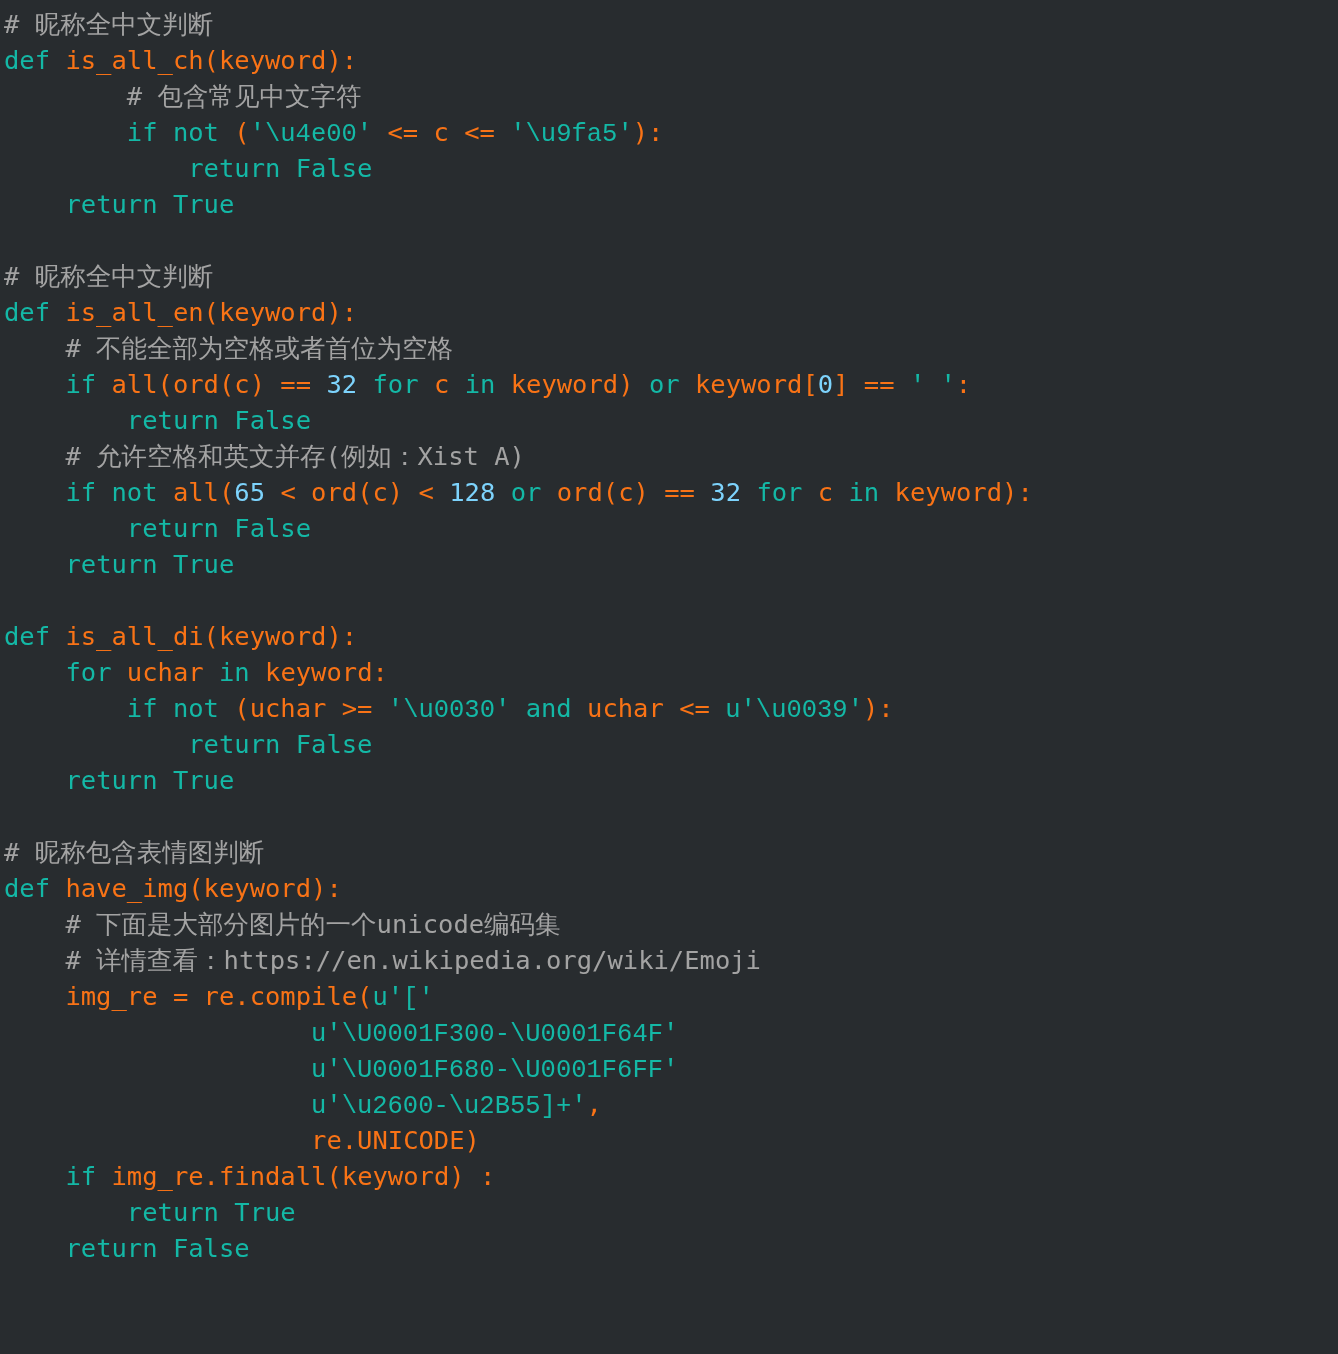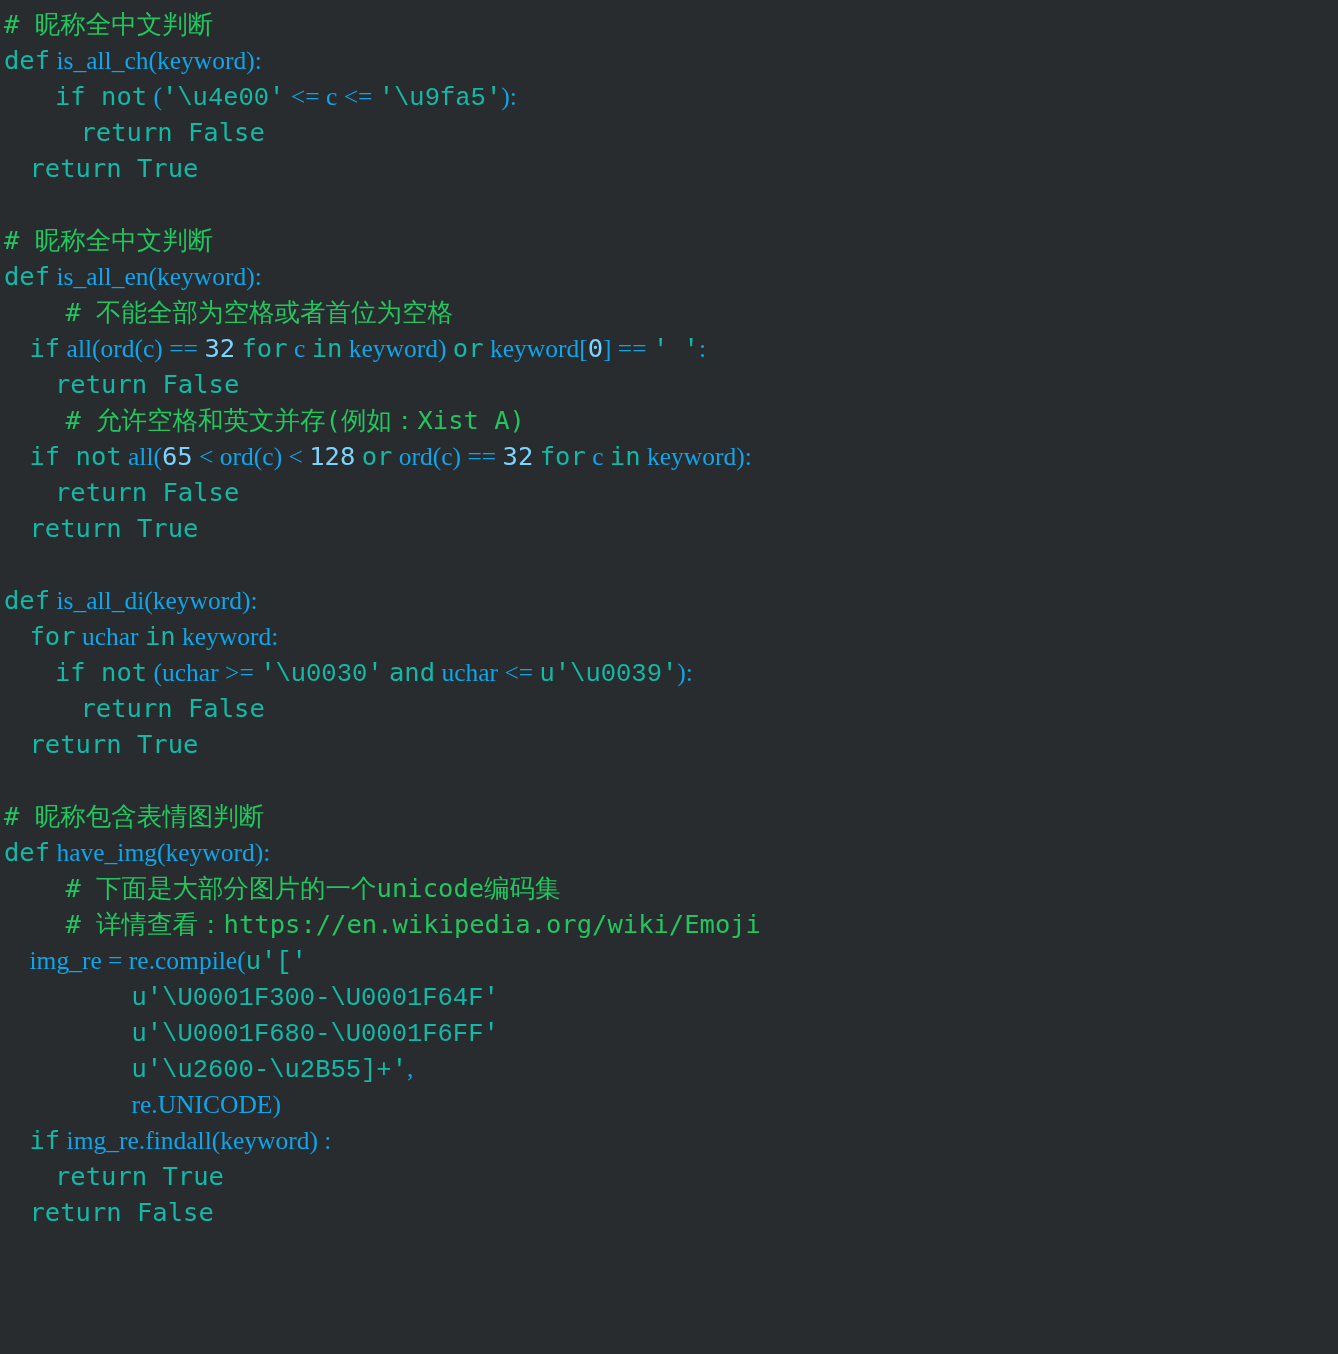--- a/index.html
+++ b/index.html
@@ -24,33 +24,34 @@
     height: 36px;
     line-height: 36px;
     font-size: 25.5px;
     white-space: pre;
     padding-left: 4px;
     letter-spacing: 0px;
     font-family: "DejaVu Sans Mono", "Liberation Mono", monospace;
   }
   .code-line.blank { }
   
-  .t-com  { color: #22c55e; }            
+  .t-com  { color: #a3a3a3; }            
   .t-kw   { color: #14b8a6; }            
-  .t-id   { color: #0ea5e9; font-family: Liberation Serif, serif; }            
+  .t-id   { color: #f97316; }            
   .t-str  { color: #14b8a6; font-family: Liberation Mono, monospace; }            
   .t-num  { color: #7dd3fc; }            
 </style>
 </head>
 <body style="background: rgb(40, 44, 47);">
 
 <div id="code-surface" style="background: rgb(40, 44, 47);">
   <div id="code-block">
       <div class="code-line"><span class="t-com"># 昵称全中文判断</span></div>
       <div class="code-line"><span class="t-kw">def</span><span class="t-id"> is_all_ch(keyword):</span></div>
+      <div class="code-line"><span class="t-com">        # 包含常见中文字符</span></div>
       <div class="code-line"><span class="t-id">        </span><span class="t-kw">if not</span><span class="t-id"> (</span><span class="t-str">'\u4e00'</span><span class="t-id"> &lt;= c &lt;= </span><span class="t-str">'\u9fa5'</span><span class="t-id">):</span></div>
       <div class="code-line"><span class="t-id">            </span><span class="t-kw">return False</span></div>
       <div class="code-line"><span class="t-id">    </span><span class="t-kw">return True</span></div>
       <div class="code-line blank">&nbsp;</div>
       <div class="code-line"><span class="t-com"># 昵称全中文判断</span></div>
       <div class="code-line"><span class="t-kw">def</span><span class="t-id"> is_all_en(keyword):</span></div>
       <div class="code-line"><span class="t-com">    # 不能全部为空格或者首位为空格</span></div>
       <div class="code-line"><span class="t-id">    </span><span class="t-kw">if</span><span class="t-id"> all(ord(c) == </span><span class="t-num">32</span><span class="t-id"> </span><span class="t-kw">for</span><span class="t-id"> c </span><span class="t-kw">in</span><span class="t-id"> keyword) </span><span class="t-kw">or</span><span class="t-id"> keyword[</span><span class="t-num">0</span><span class="t-id">] == </span><span class="t-str">' '</span><span class="t-id">:</span></div>
       <div class="code-line"><span class="t-id">        </span><span class="t-kw">return False</span></div>
       <div class="code-line"><span class="t-com">    # 允许空格和英文并存(例如：Xist A)</span></div>

